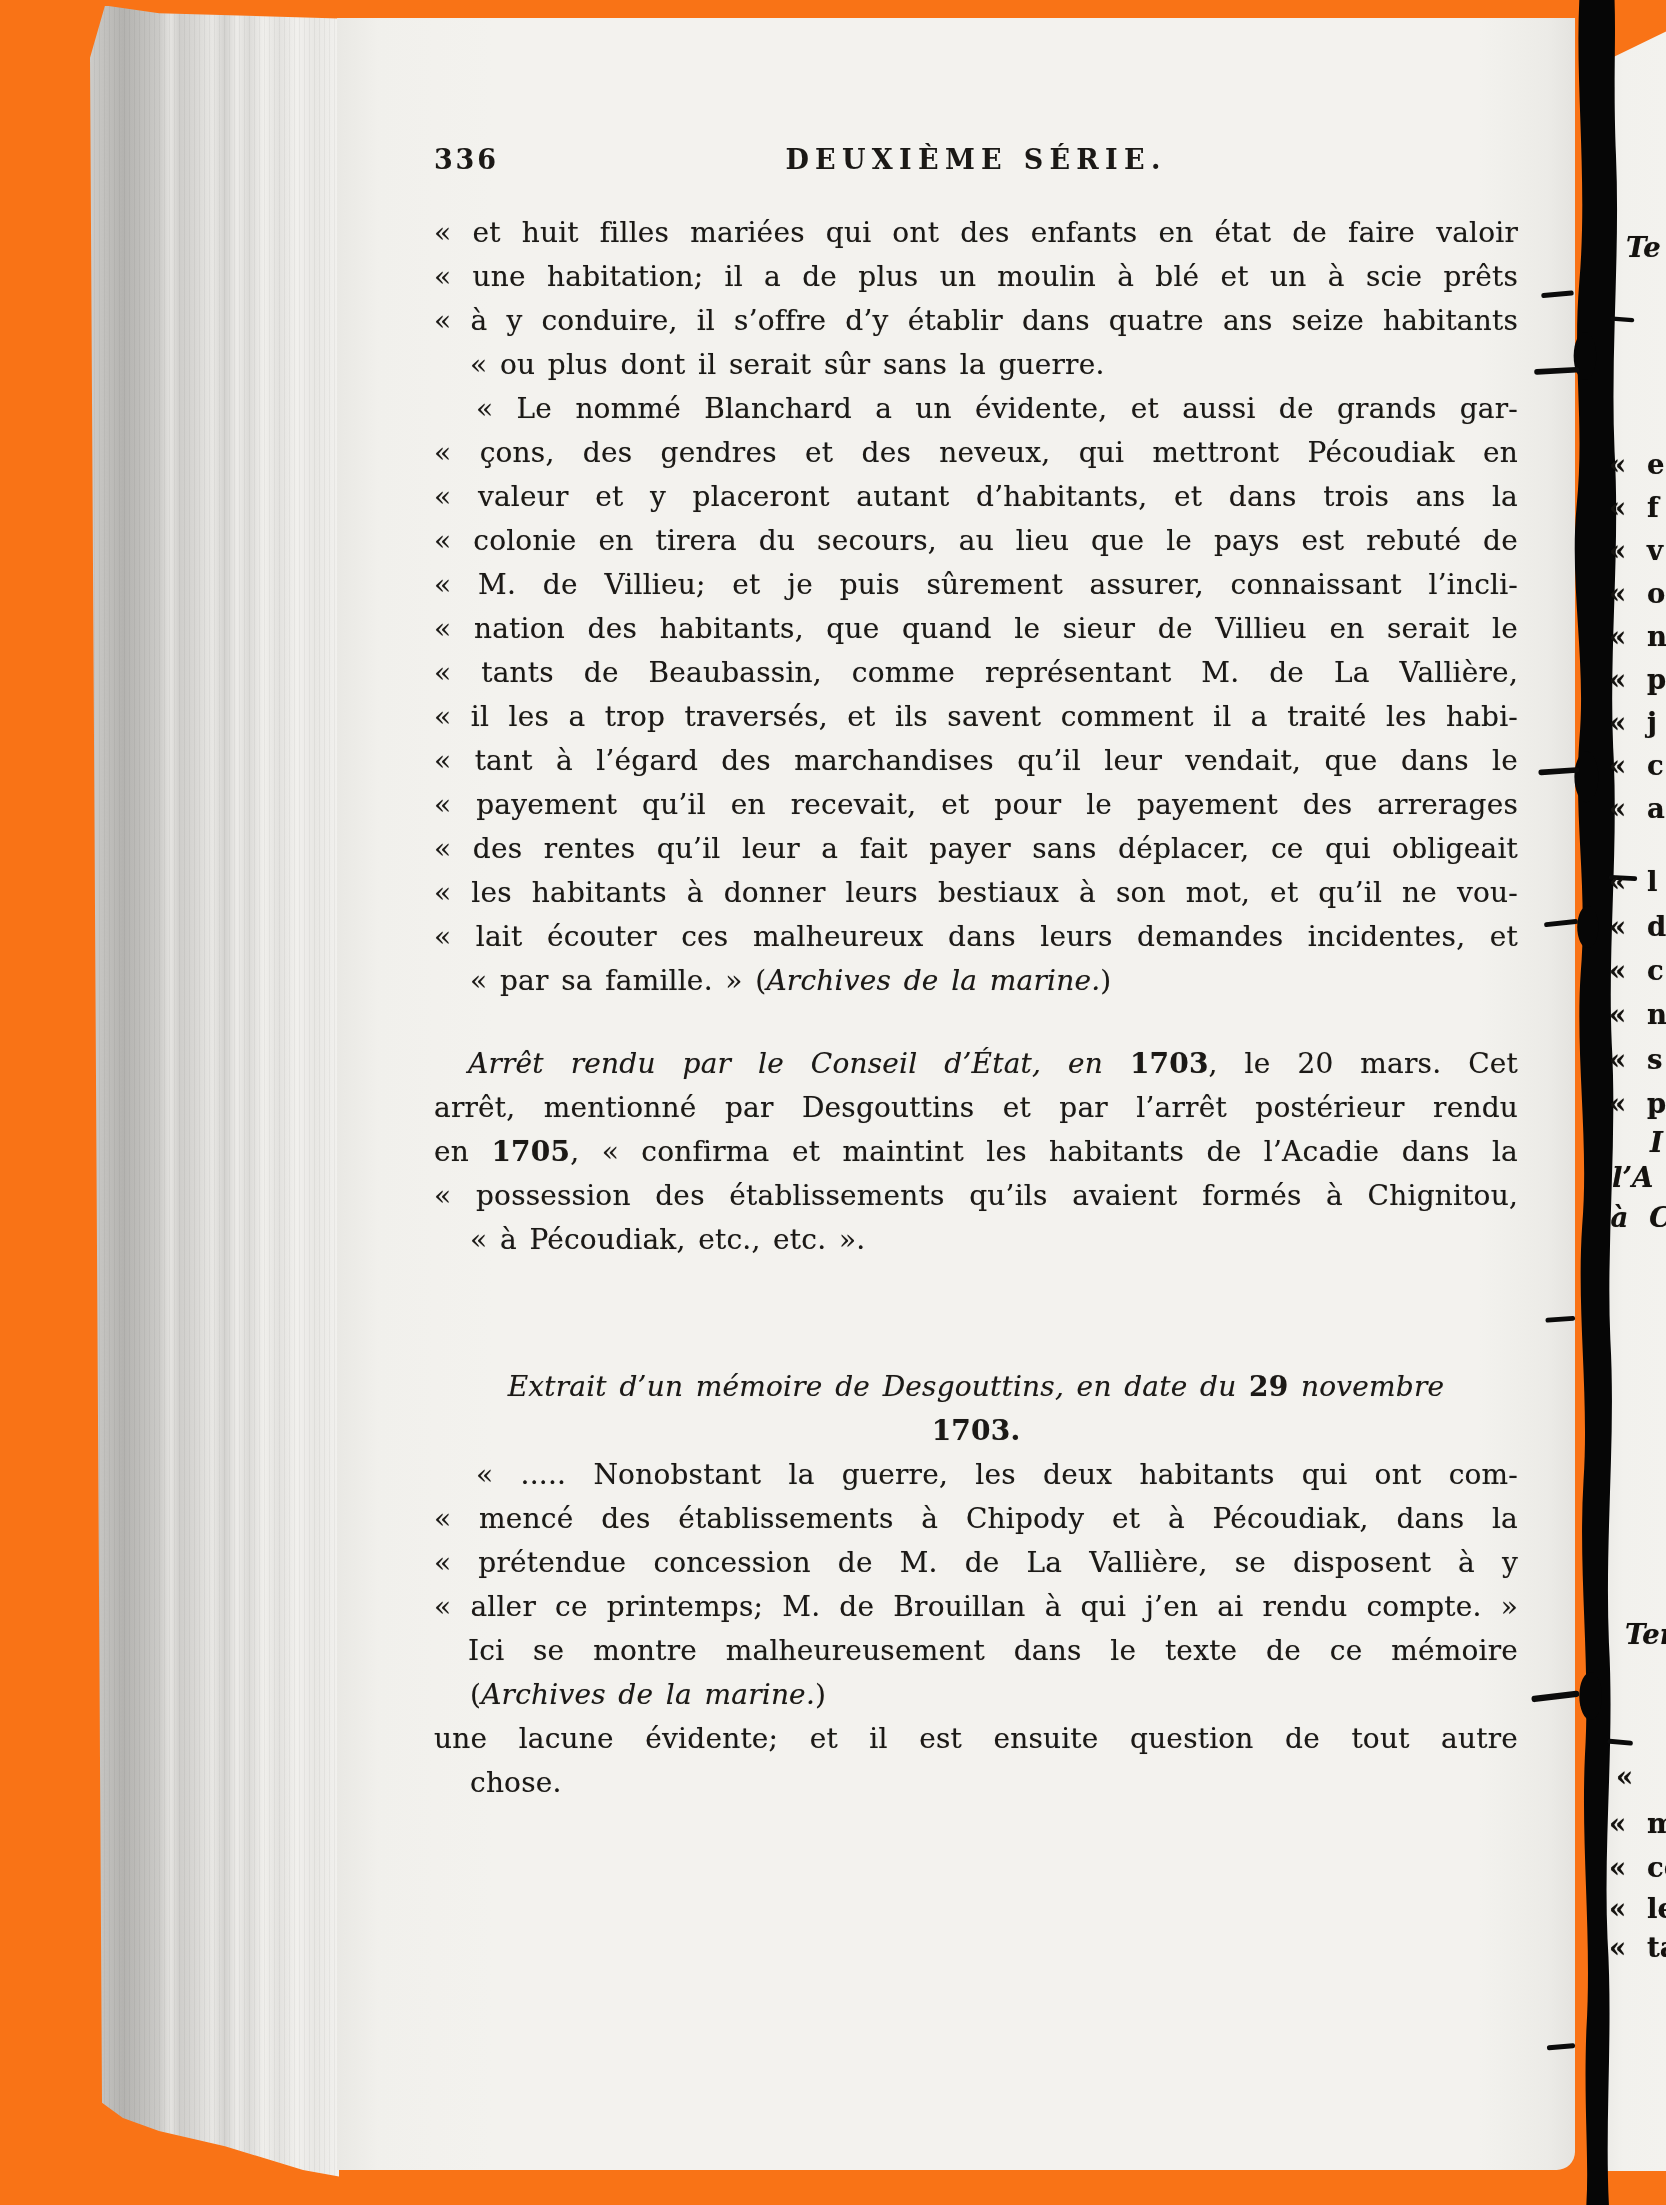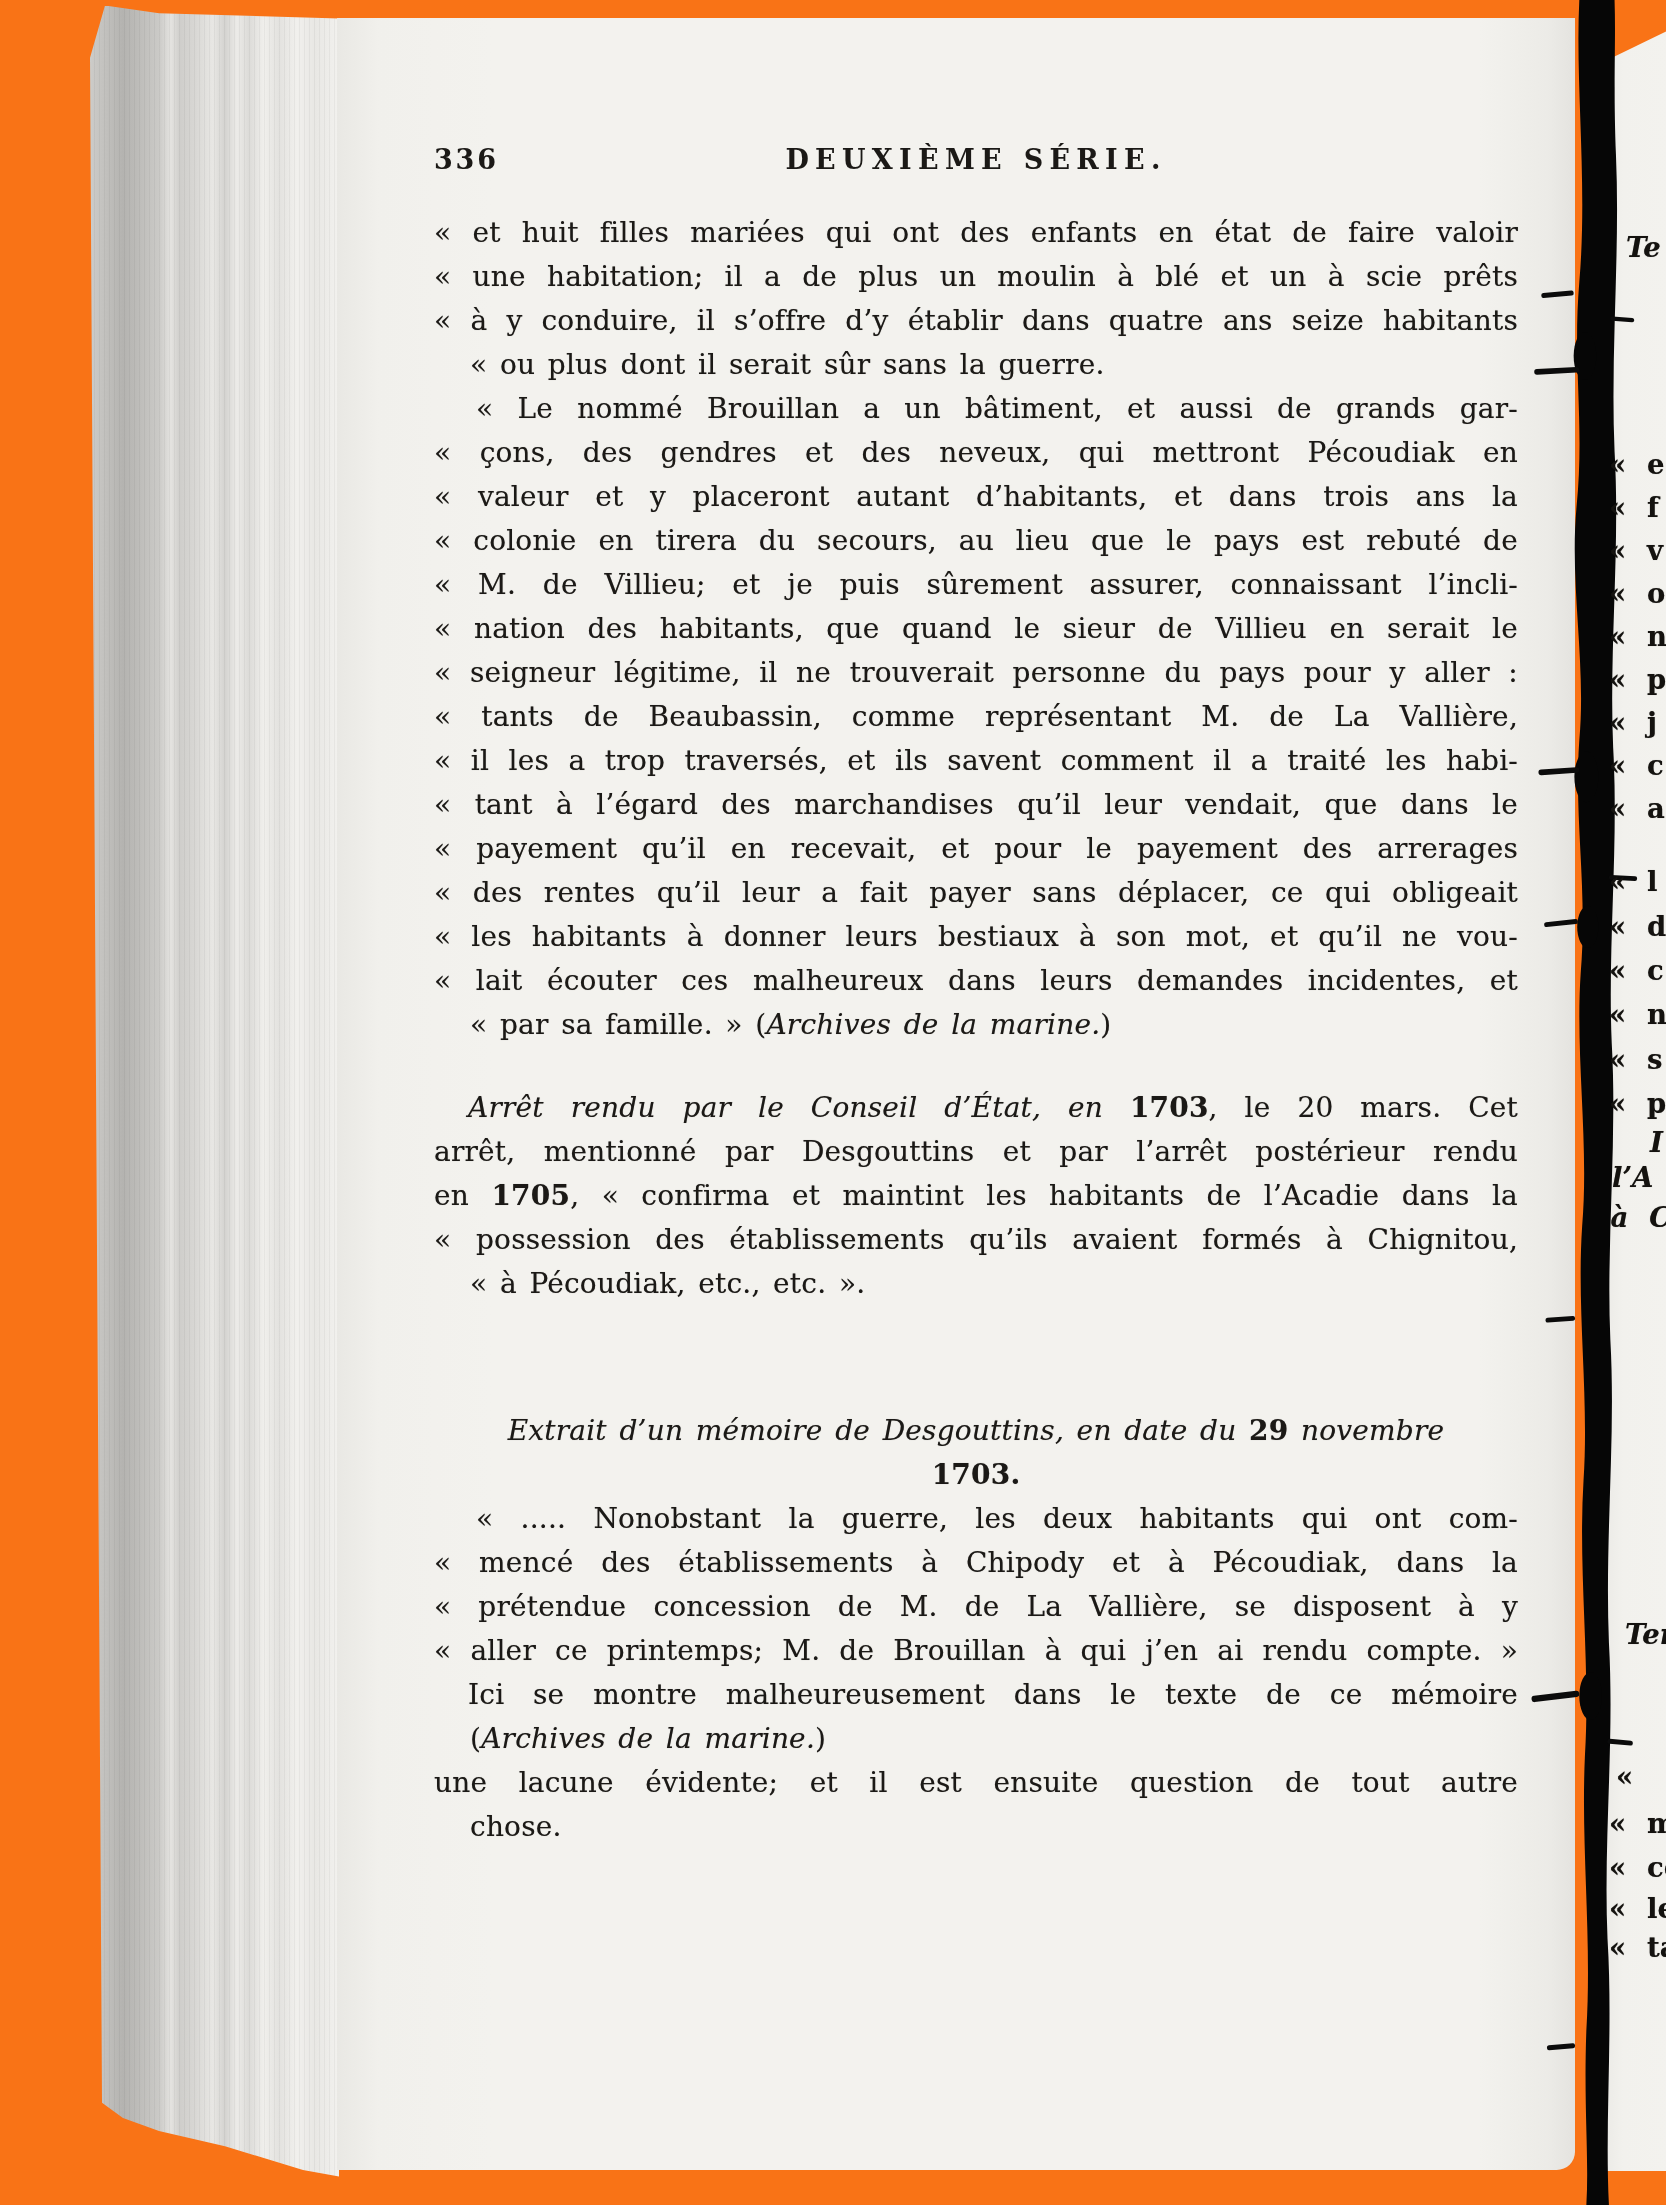--- a/index.html
+++ b/index.html
@@ -68,27 +68,26 @@
   <div class="main-page">
     <div class="header-row">
       <span class="pagenum">336</span>
       <span class="running-title">DEUXIÈME SÉRIE.</span>
     </div>
     <div class="text-col">
         <div class="line"><span>« et huit filles mariées qui ont des enfants en état de faire valoir</span></div>
         <div class="line"><span>« une habitation; il a de plus un moulin à blé et un à scie prêts</span></div>
         <div class="line"><span>« à y conduire, il s’offre d’y établir dans quatre ans seize habitants</span></div>
         <div class="line l"><span>« ou plus dont il serait sûr sans la guerre.</span></div>
-        <div class="line in"><span>« Le nommé Brouillan a un bâtiment, et aussi de grands gar-</span></div>
+        <div class="line in"><span>« Le nommé Blanchard a un évidente, et aussi de grands gar-</span></div>
         <div class="line"><span>« çons, des gendres et des neveux, qui mettront Pécoudiak en</span></div>
         <div class="line"><span>« valeur et y placeront autant d’habitants, et dans trois ans la</span></div>
         <div class="line"><span>« colonie en tirera du secours, au lieu que le pays est rebuté de</span></div>
         <div class="line"><span>« M. de Villieu; et je puis sûrement assurer, connaissant l’incli-</span></div>
         <div class="line"><span>« nation des habitants, que quand le sieur de Villieu en serait le</span></div>
-        <div class="line"><span>« seigneur légitime, il ne trouverait personne du pays pour y aller :</span></div>
         <div class="line"><span>« tants de Beaubassin, comme représentant M. de La Vallière,</span></div>
         <div class="line"><span>« il les a trop traversés, et ils savent comment il a traité les habi-</span></div>
         <div class="line"><span>« tant à l’égard des marchandises qu’il leur vendait, que dans le</span></div>
         <div class="line"><span>« payement qu’il en recevait, et pour le payement des arrerages</span></div>
         <div class="line"><span>« des rentes qu’il leur a fait payer sans déplacer, ce qui obligeait</span></div>
         <div class="line"><span>« les habitants à donner leurs bestiaux à son mot, et qu’il ne vou-</span></div>
         <div class="line"><span>« lait écouter ces malheureux dans leurs demandes incidentes, et</span></div>
         <div class="line l"><span>« par sa famille. » (</span><span class="it">Archives de la marine.</span><span>)</span></div>
         <div class="line in2 m1"><span class="it">Arrêt rendu par le Conseil d’État, en </span><span class="bd">1703</span><span>, le 20 mars. Cet</span></div>
         <div class="line"><span>arrêt, mentionné par Desgouttins et par l’arrêt postérieur rendu</span></div>

